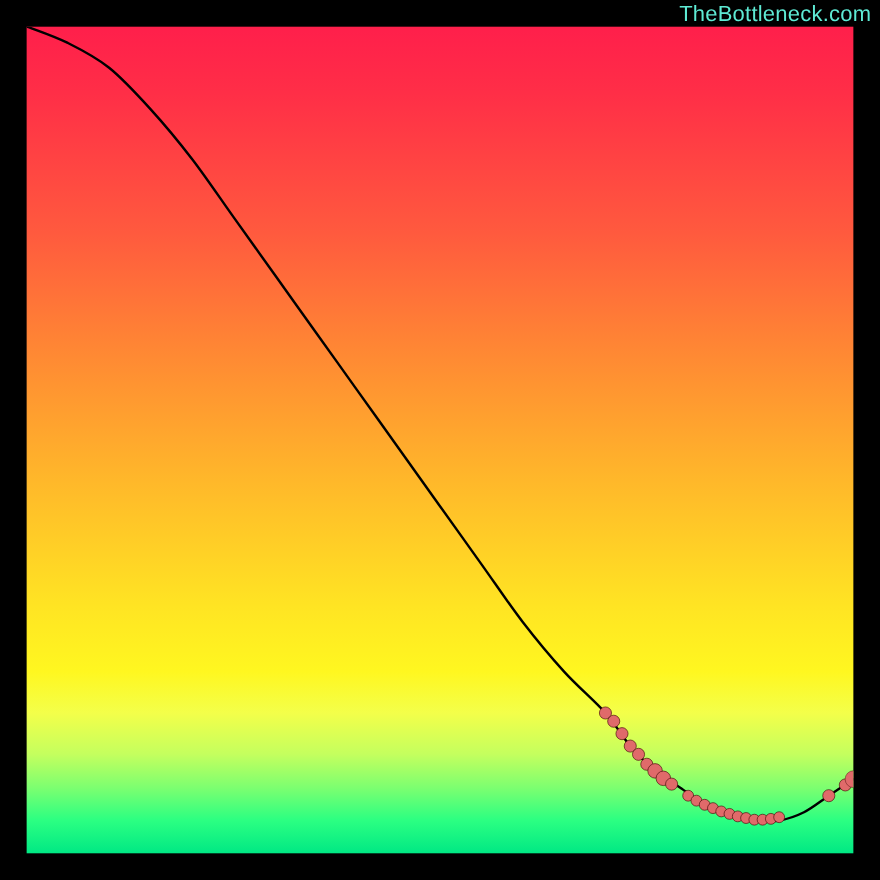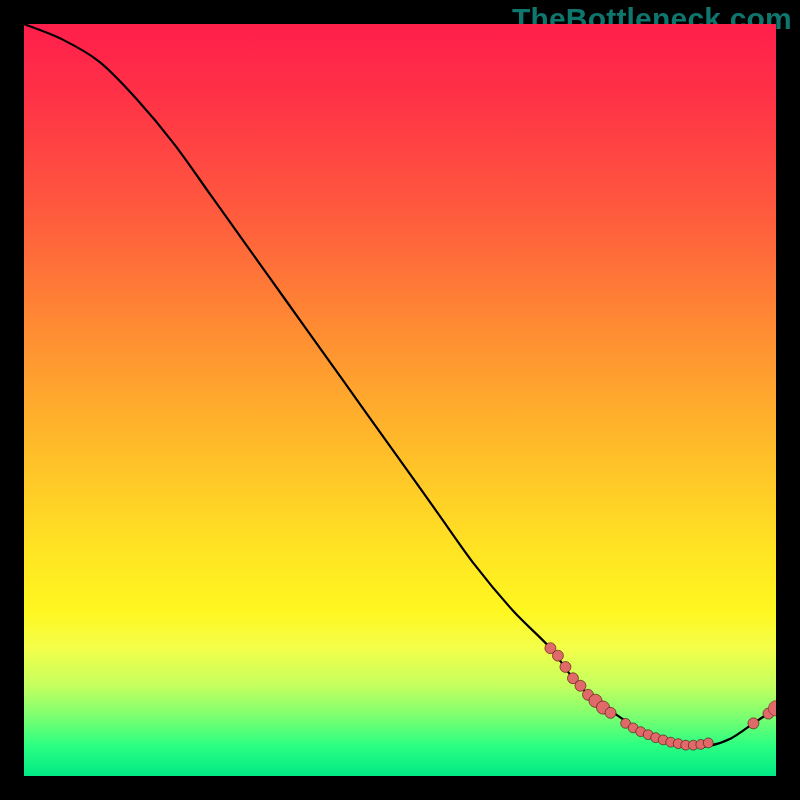--- a/index.html
+++ b/index.html
@@ -41,23 +41,23 @@
       #c4ff5e 88%,
       #7dff70 92%,
       #2bff82 96%,
       #00e884 100%
     );
   }
   .watermark {
     position: absolute;
     top: 2px;
     right: 8px;
-    color: #0f766e;
-    font-size: 30px;
-    font-weight: 700;
+    color: #5eead4;
+    font-size: 20px;
+    font-weight: 400;
     letter-spacing: 0.2px;
     user-select: none;
   }
   svg.curve-layer {
     position: absolute;
     left: 0;
     top: 0;
     width: 752px;
     height: 752px;
   }

